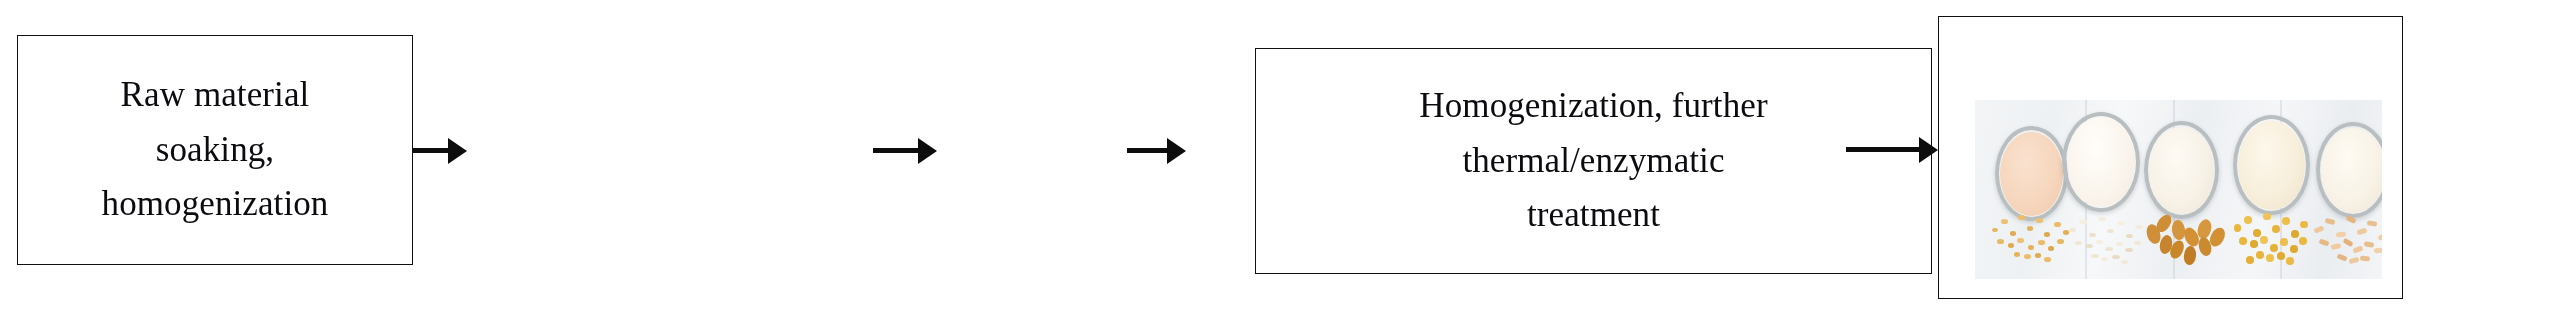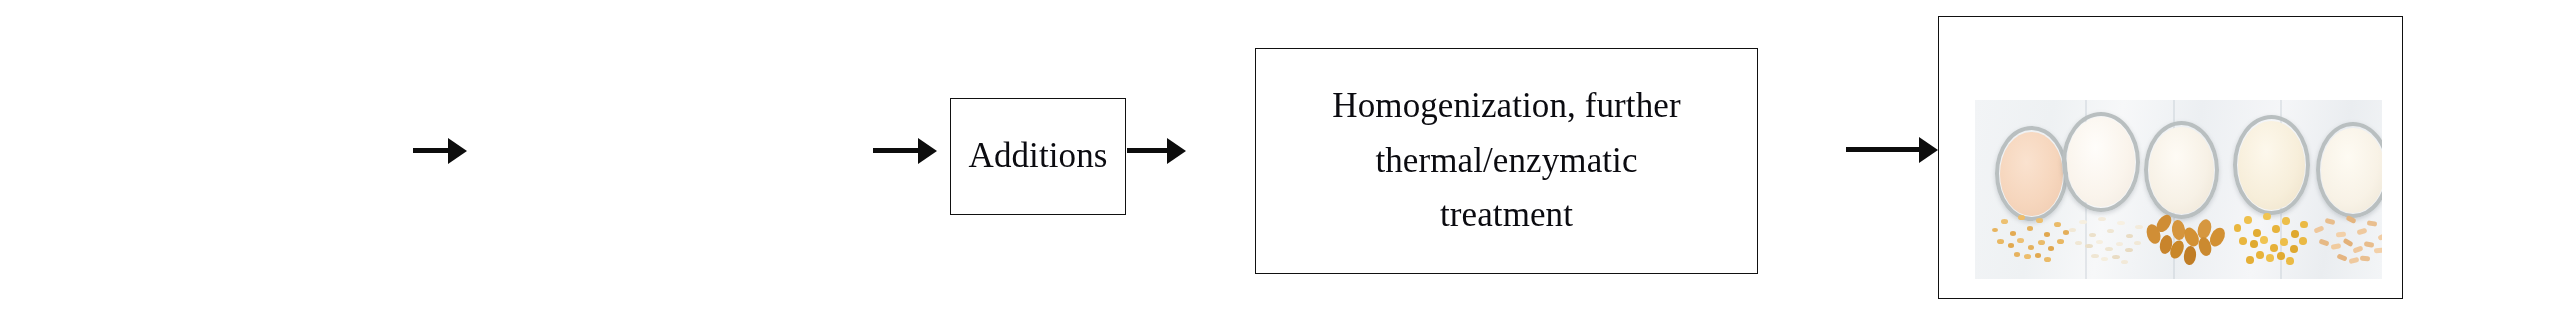--- a/index.html
+++ b/index.html
@@ -40,21 +40,21 @@
     color: #0b0b10;
     white-space: pre-line;
     letter-spacing: 0.1px;
     padding: 0 5.9px;
   }
 
   
   #box-1 { left: 17px;   top: 35px;  width: 396px;  height: 230px; }
   #box-2 { left: 467px;  top: 69px; width: 406px;  height: 177px; }
   #box-3 { left: 950px; top: 98px; width: 176px;  height: 117px; }
-  #box-4 { left: 1255px; top: 48px;  width: 503px; height: 226px; }
+  #box-4 { left: 1255px; top: 48px;  width: 677px; height: 226px; }
 
   
   #box-5 {
     position: absolute;
     left: 1938px;
     top: 16.4px;
     width: 465px;
     height: 283px;
     box-sizing: border-box;
     background: #ffffff;
@@ -145,29 +145,31 @@
   #arrow-1 { left: 413px;  top: 148px; width: 36px; }
   #arrow-2 { left: 873px; top: 148px; width: 46px; }
   #arrow-3 { left: 1127px; top: 148px; width: 41px; }
   #arrow-4 { left: 1846px; top: 147px; width: 74px; }
 </style>
 </head>
 <body>
 
 <div id="flow">
 
+  <div class="box" id="box-1">
+    <span class="label">Raw material
+soaking,
+homogenization</span>
+  </div>
 
   <div class="arrow" id="arrow-1"></div>
 
 
   <div class="arrow" id="arrow-2"></div>
 
-  <div class="box" id="box-3">
-    <span class="label">Additions</span>
-  </div>
 
   <div class="arrow" id="arrow-3"></div>
 
   <div class="box" id="box-4">
     <span class="label">Homogenization, further
 thermal/enzymatic
 treatment</span>
   </div>
 
   <div class="arrow" id="arrow-4"></div>

